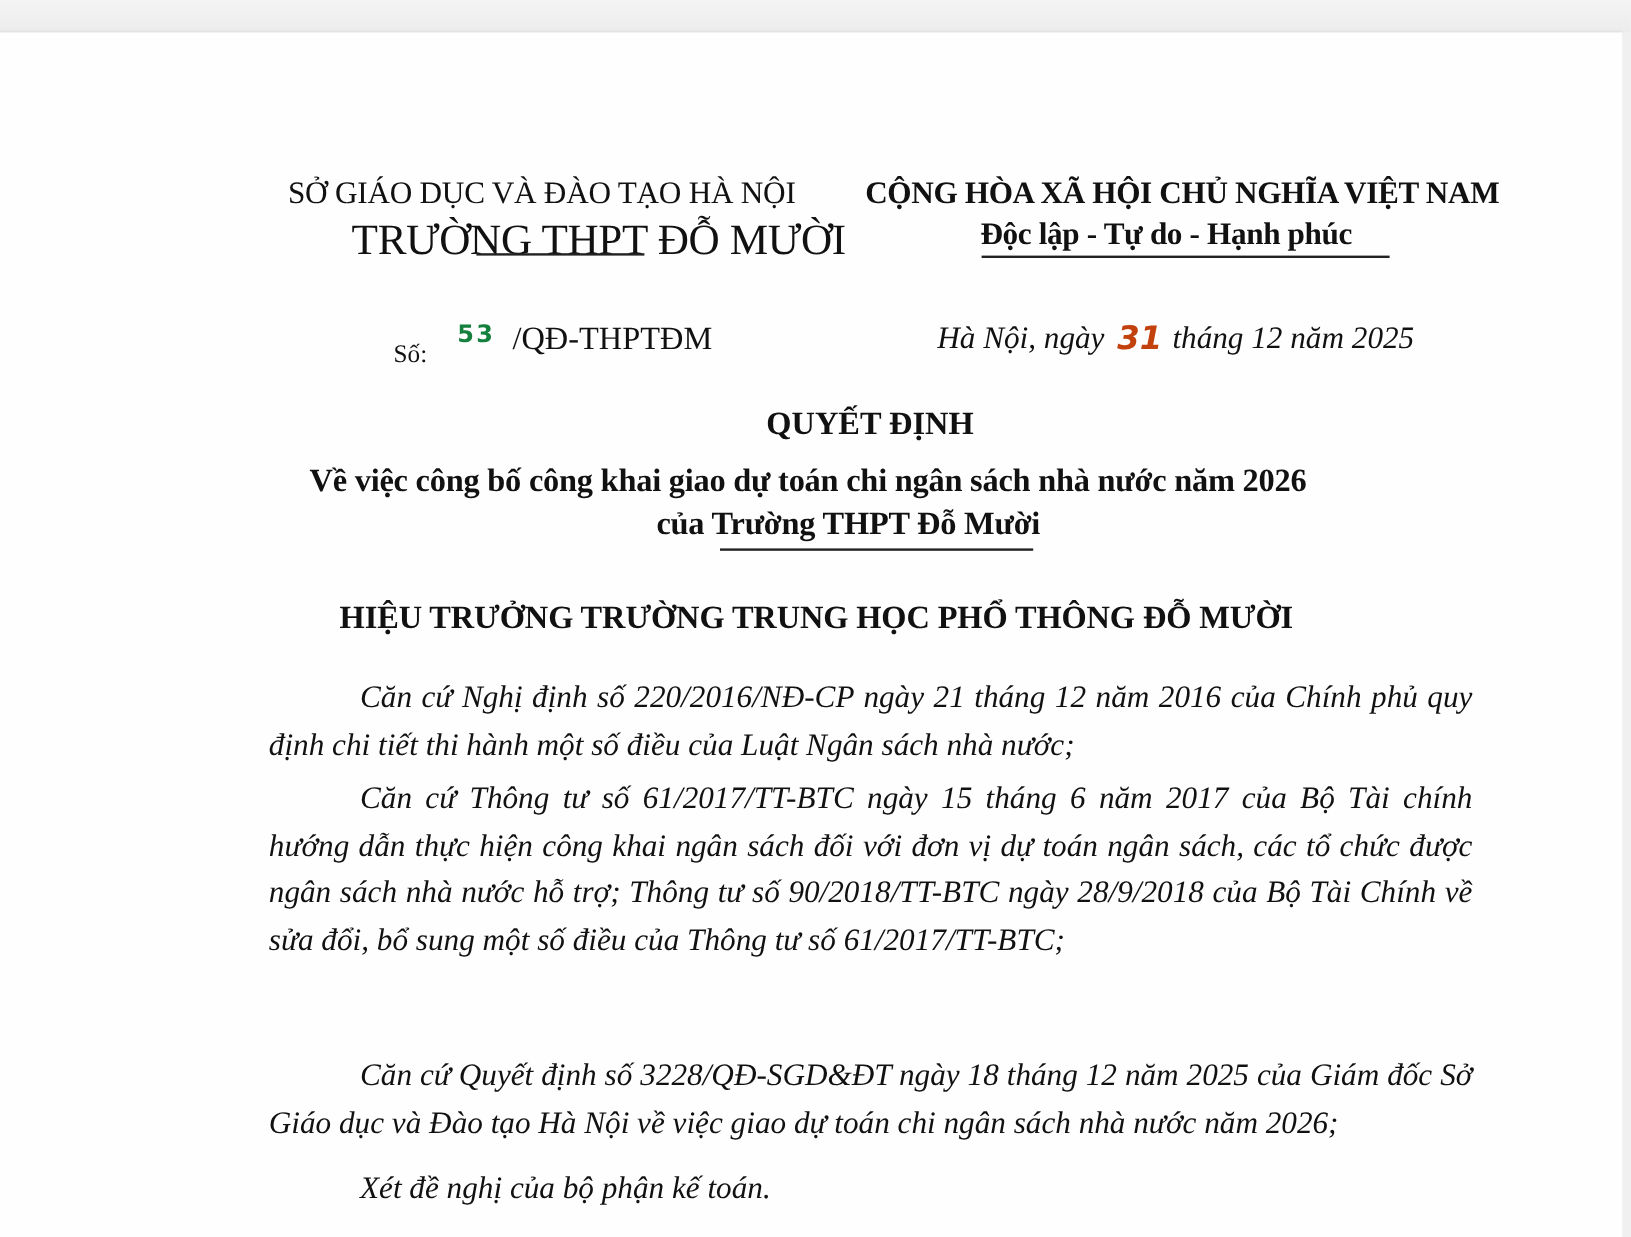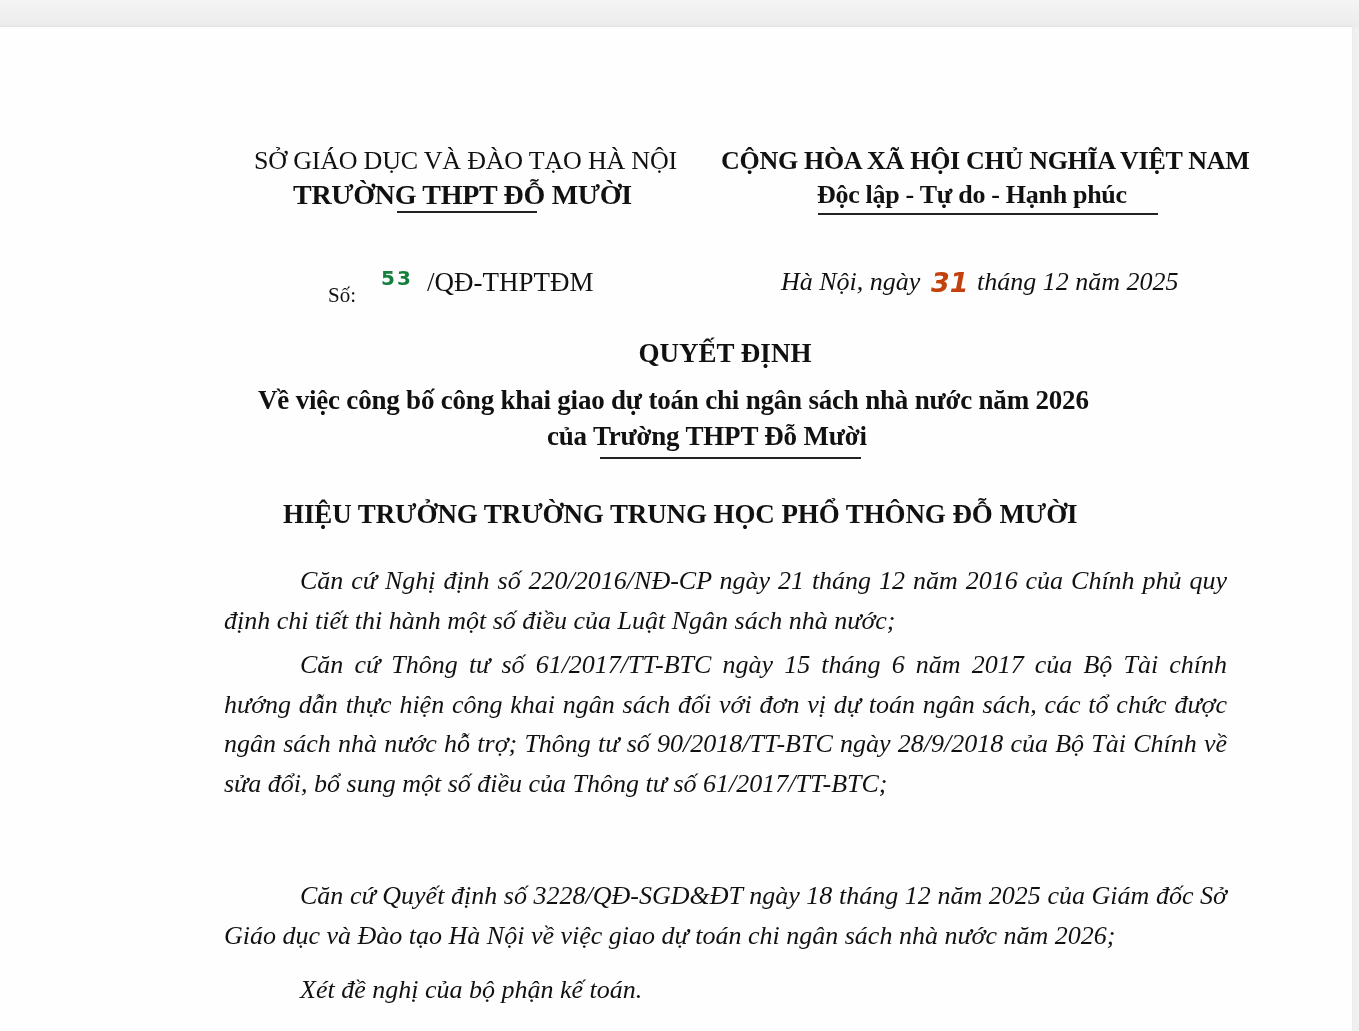--- a/index.html
+++ b/index.html
@@ -19,22 +19,22 @@
     .page {
       position: absolute; left: 0; top: 27px; width: 1352px; height: 1004px;
       background: #fefefe;
       box-shadow: 0 -1px 2px rgba(0,0,0,0.06);
     }
     .right-strip {
       position: absolute; left: 1352px; top: 27px; width: 7px; height: 1004px;
       background: #f0f0f0;
     }
     .abs { position: absolute; white-space: nowrap; }
-    .hdr-left-1 { left: 254px; top: 146px; font-size: 26px; letter-spacing: -0.2px; }
-    .hdr-left-2 { left: 293px; top: 179px; font-size: 28px; font-weight: bold; letter-spacing: -0.3px; }
+    .hdr-left-1 { left: 240px; top: 146px; font-size: 26px; letter-spacing: -0.2px; }
+    .hdr-left-2 { left: 293px; top: 179px; font-size: 36px; font-weight: normal; letter-spacing: -0.3px; }
     .hdr-left-rule { position: absolute; left: 397px; top: 211px; width: 140px; height: 2px; background: #222; }
     .hdr-right-1 { left: 721px; top: 146px; font-size: 26px; font-weight: bold; letter-spacing: -0.3px; }
     .hdr-right-2 { left: 817px; top: 180px; font-size: 26px; font-weight: bold; letter-spacing: -0.3px; }
     .hdr-right-rule { position: absolute; left: 818px; top: 213px; width: 340px; height: 2px; background: #222; }
 
     .so-label { left: 328px; top: 283px; font-size: 21px; }
     .so-num {
       left: 381px; top: 266px; font-size: 20px; font-weight: bold;
       color: #15803d; font-family: "DejaVu Sans", sans-serif; letter-spacing: 2px;
     }

